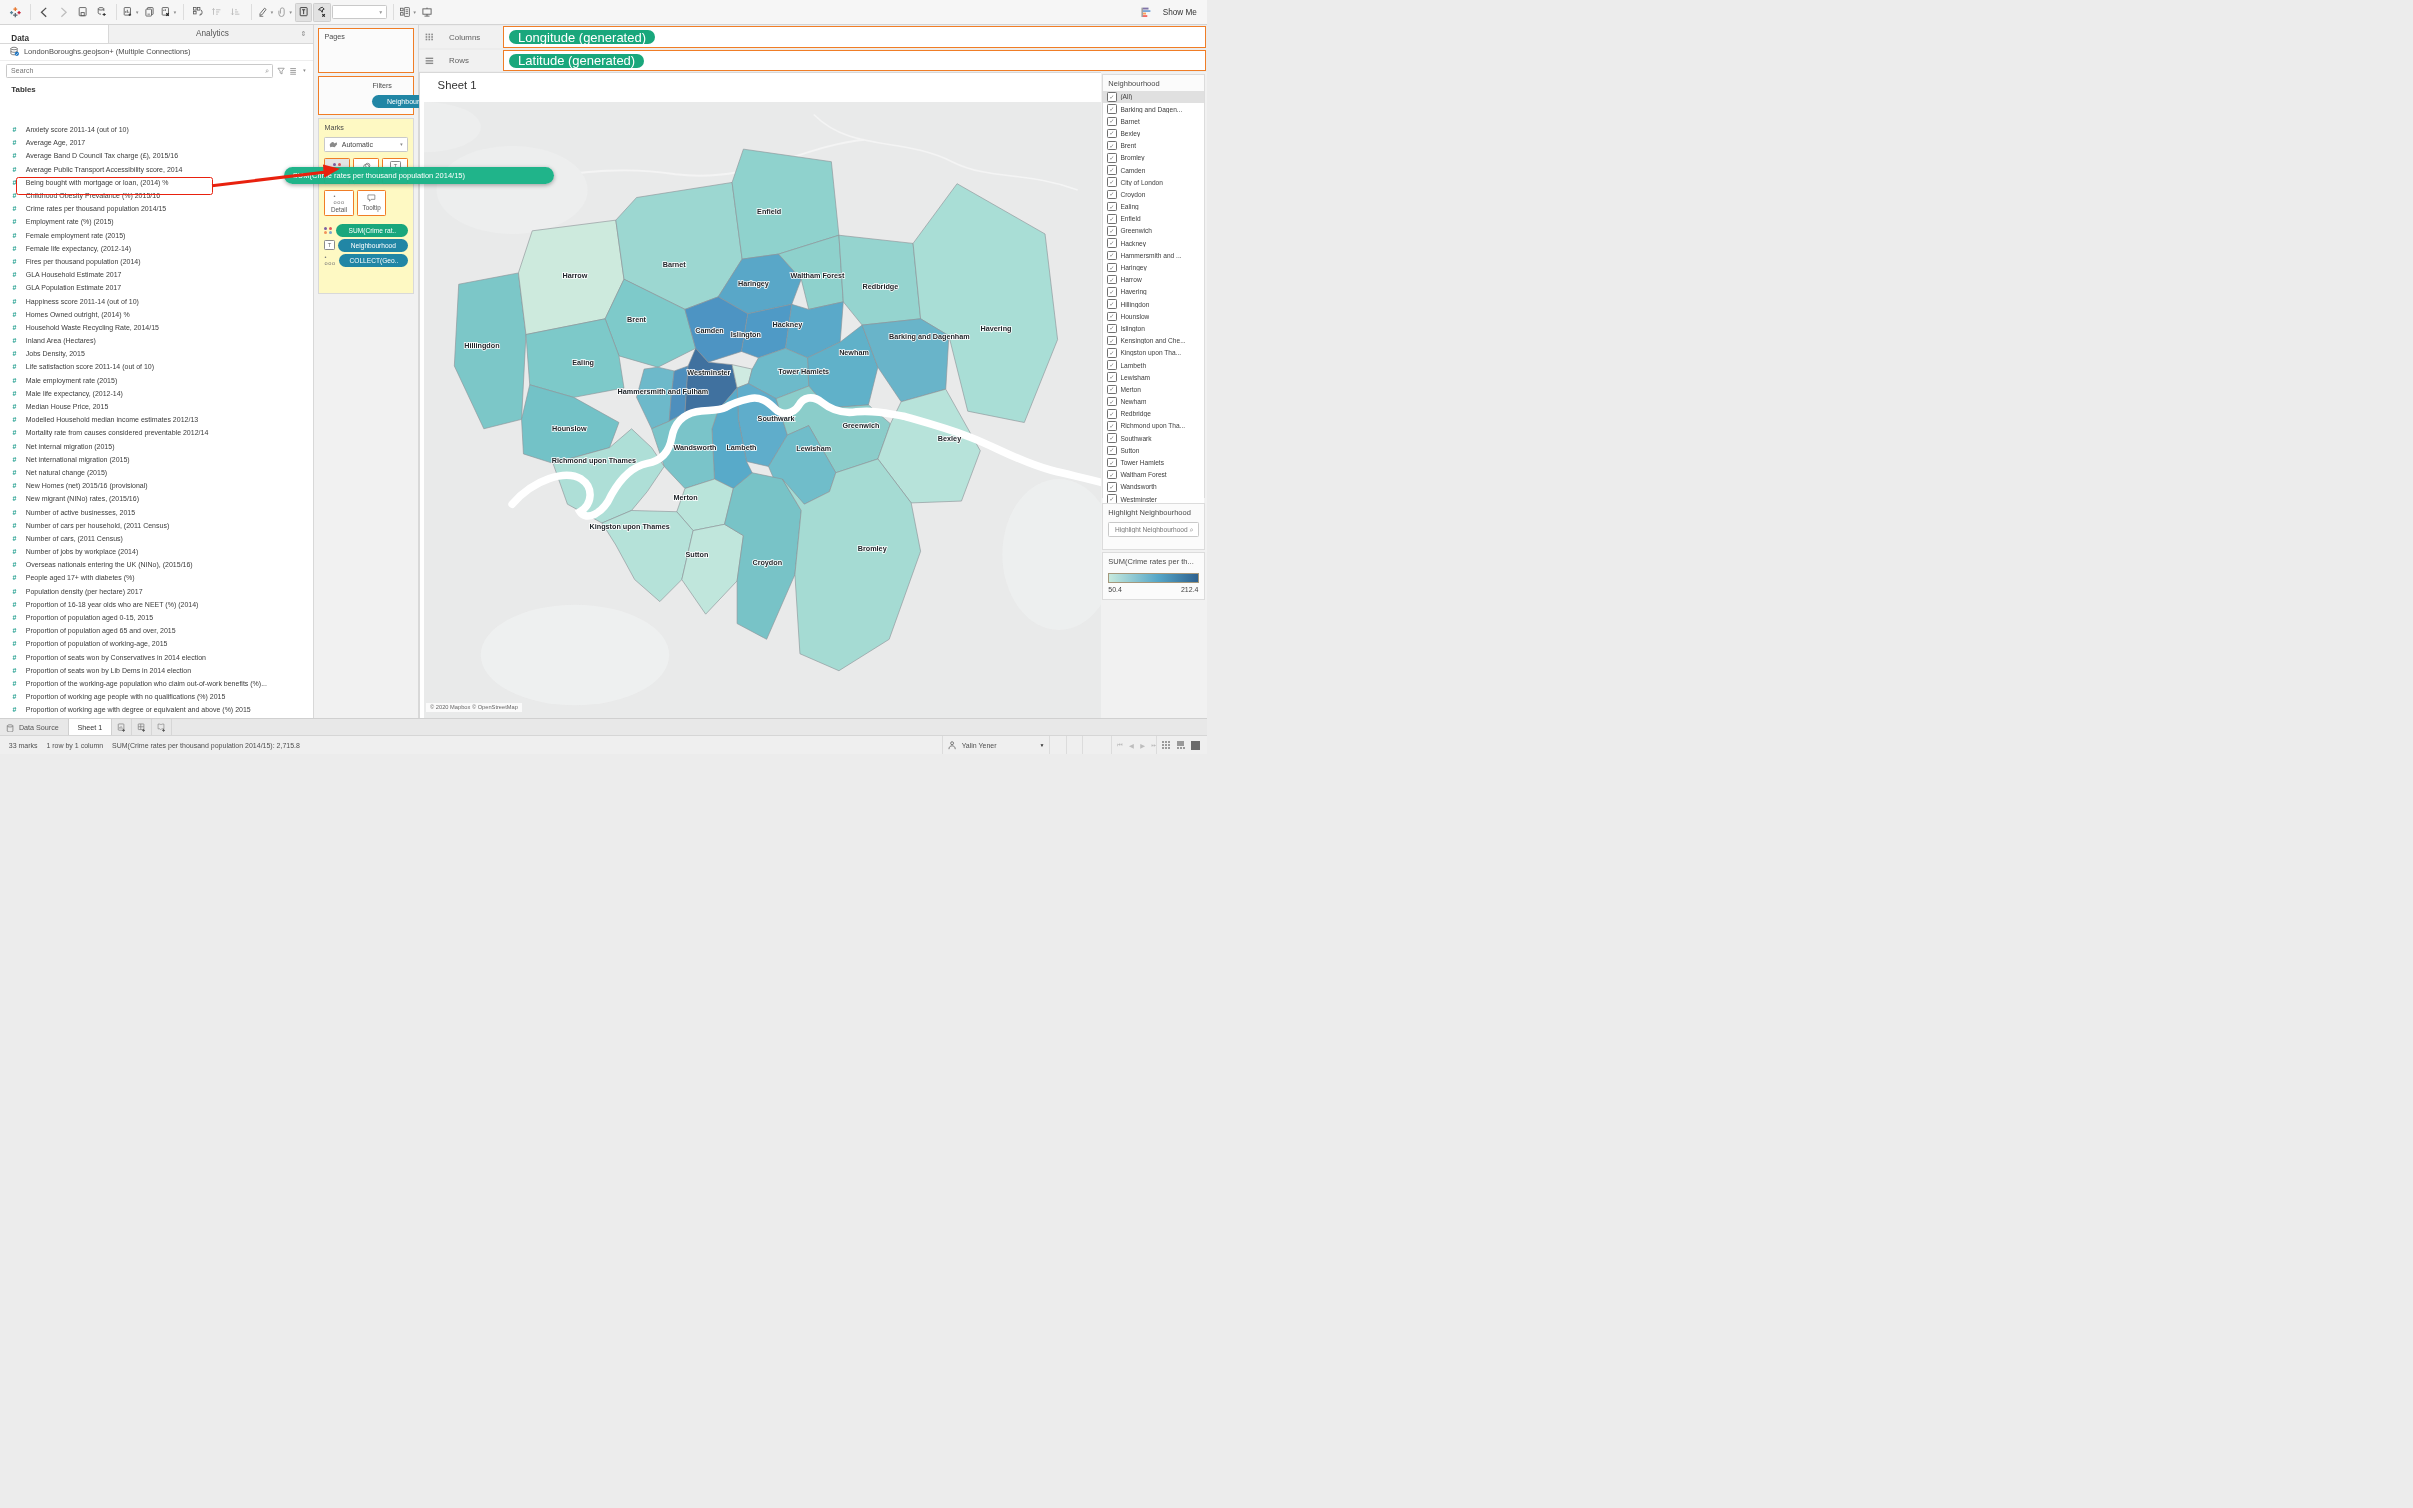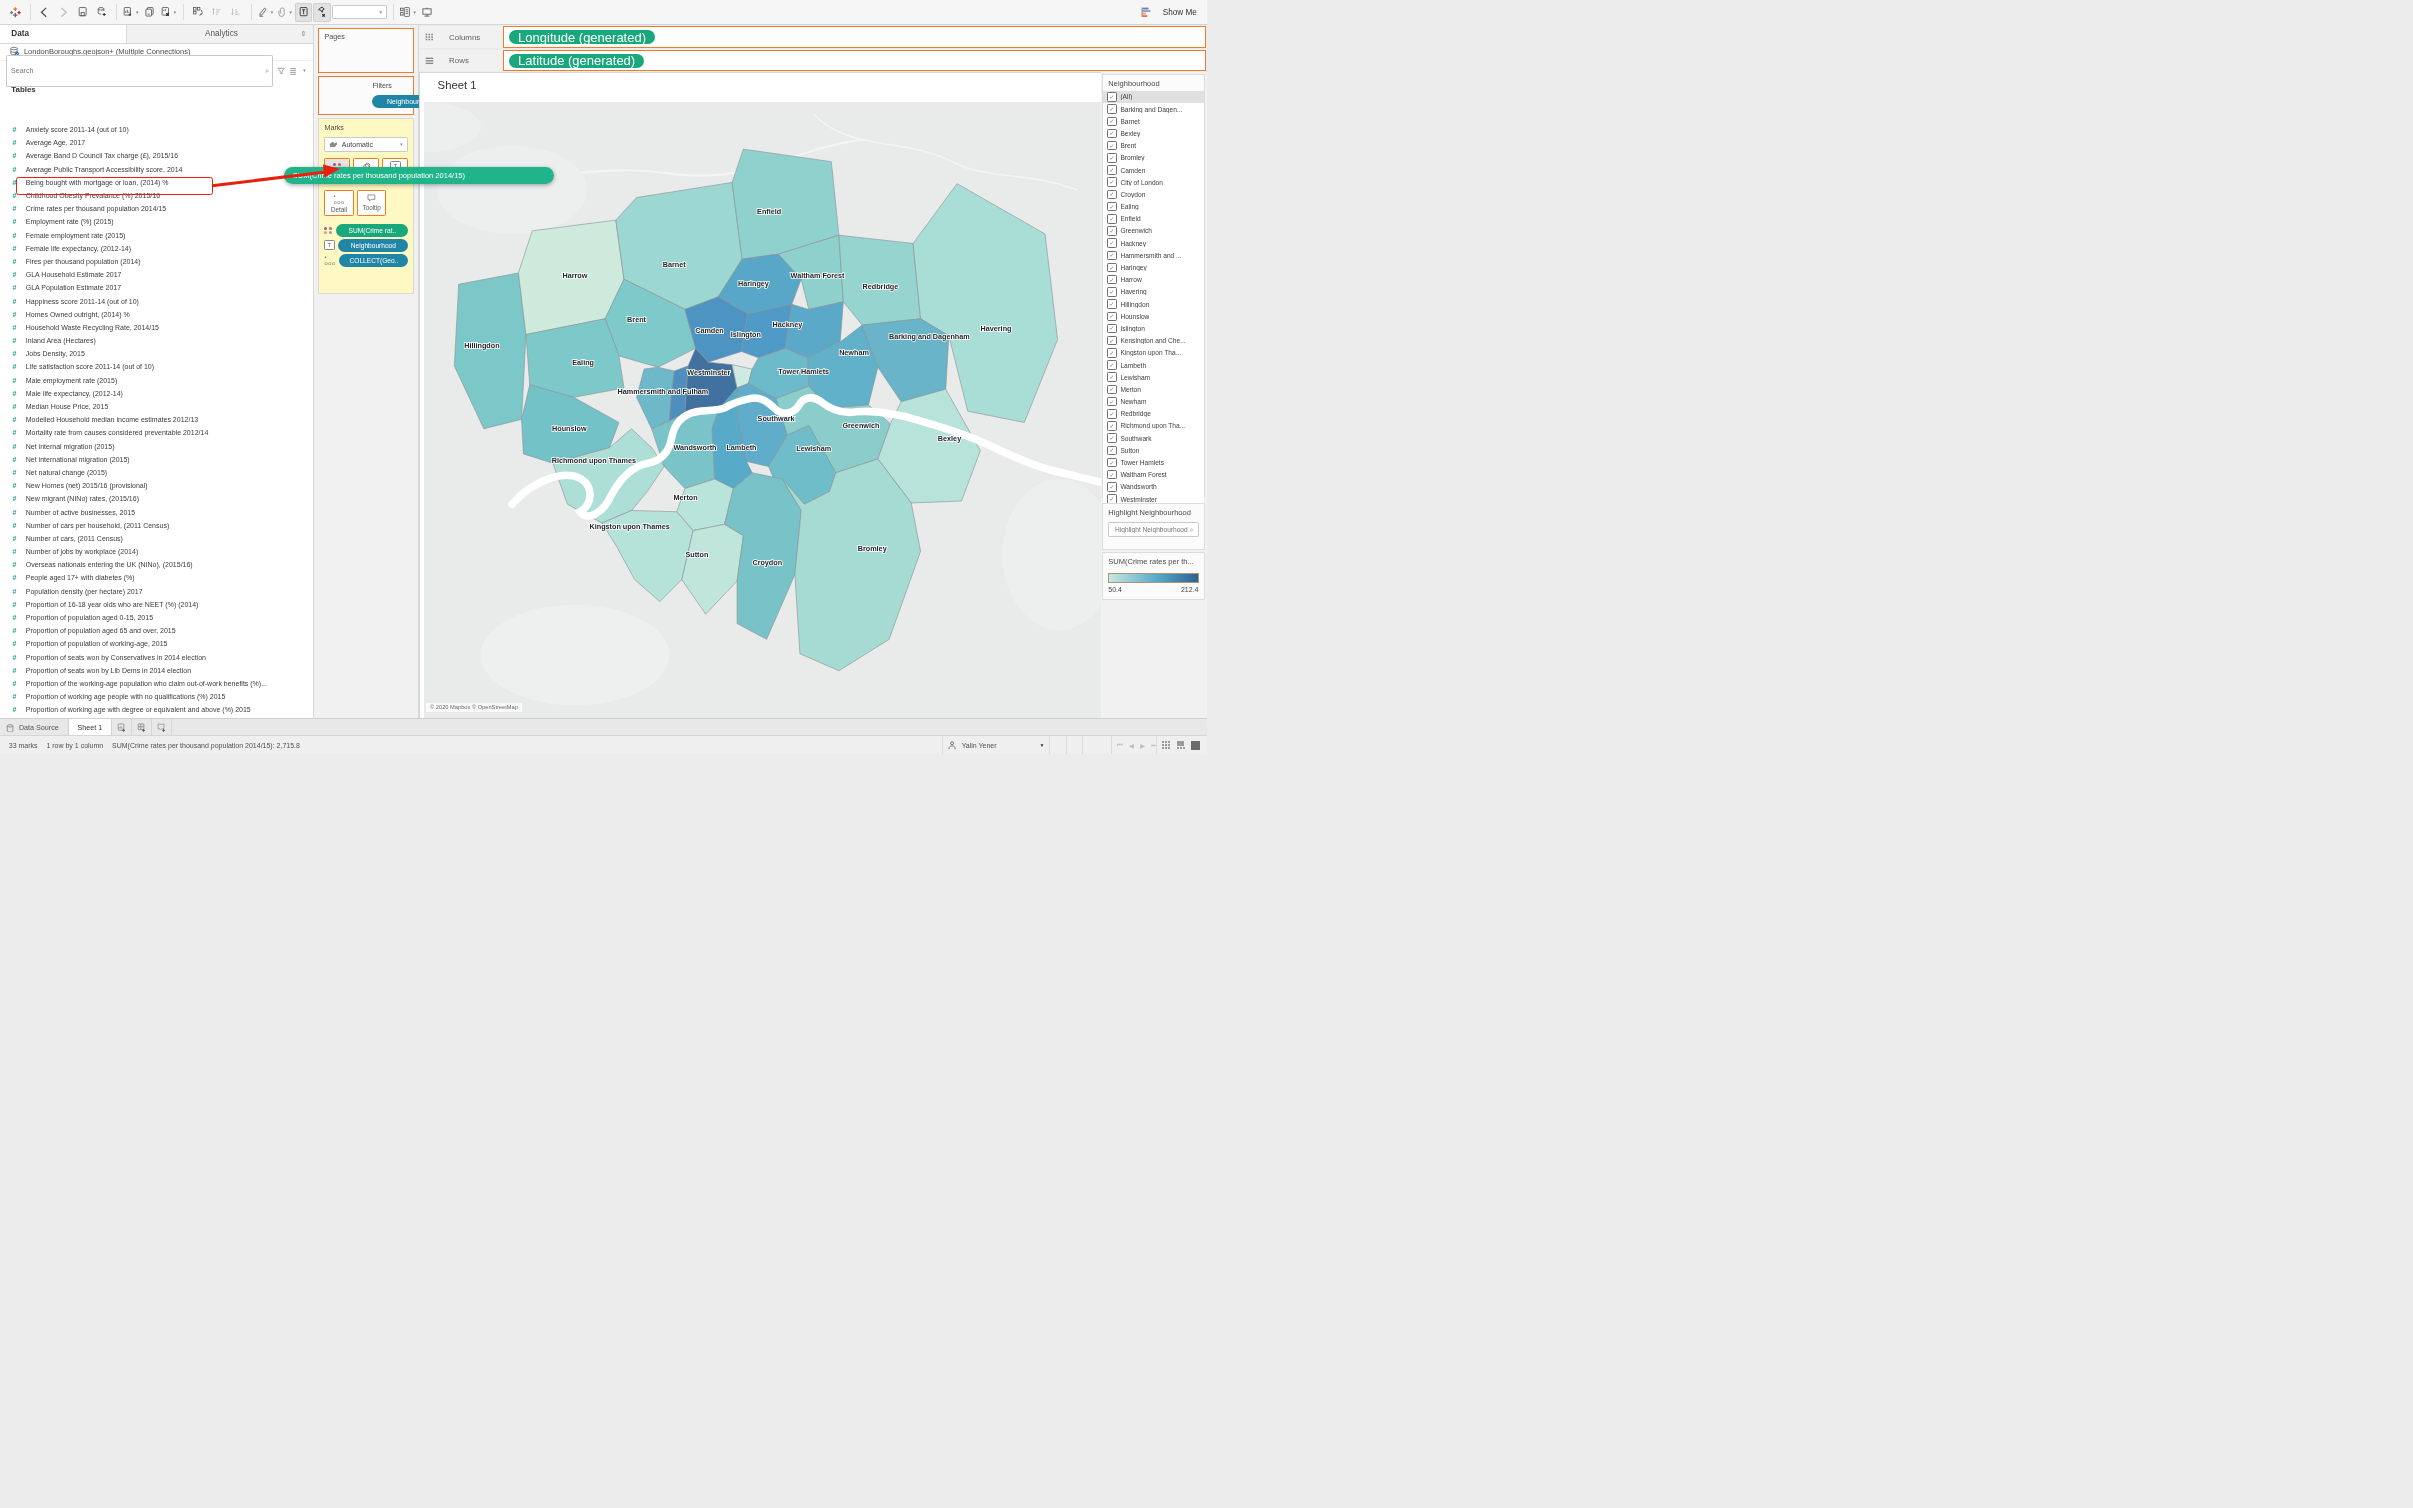--- a/index.html
+++ b/index.html
@@ -22,27 +22,27 @@
   .tcaret{font-size:4.4px;color:#8a8a8a;margin-left:1.3px;}
   .tsep{width:0.6px;height:16.3px;background:#ddd;margin:0 4.4px;}
   .tspacer{flex:1;}
   .fitbox{width:55px;height:14px;background:#fff;border:0.6px solid #c9c9c9;border-radius:1.3px;
     display:flex;align-items:center;justify-content:flex-end;padding:0 3.1px;box-sizing:border-box;color:#9a9a9a;font-size:5px;}
   .showme{display:flex;align-items:center;gap:10px;font-size:8.2px;color:#333;padding-right:3.8px;}
   
   .datapane{position:absolute;left:0;top:25px;width:314px;bottom:35px;background:#fff;border-right:0.6px solid var(--border);box-sizing:border-box;}
   .panetabs{height:17.6px;display:flex;background:#f1f1f1;border-bottom:0.6px solid var(--border);font-size:8.2px;}
   .ptab{display:flex;align-items:center;padding-left:11.3px;box-sizing:border-box;}
-  .ptab.active{width:127px;background:#fff;border-right:0.6px solid var(--border);font-weight:bold;color:#333;}
+  .ptab.active{width:109px;background:#fff;border-right:0.6px solid var(--border);font-weight:bold;color:#333;align-items:flex-end;}
   .ptab.inactive{flex:1;color:#555;padding-left:22px;justify-content:center;}
   .panesort{width:19px;display:flex;align-items:center;justify-content:center;color:#888;font-size:7px;}
   .connrow{height:16.3px;display:flex;align-items:center;gap:4.4px;padding-left:8.8px;border-bottom:0.6px solid #eee;}
   .conntxt{font-size:7.5px;color:#4a4a4a;}
   .searchrow{height:20px;display:flex;align-items:center;padding:0 3.8px 0 6.3px;gap:3.8px;}
-  .searchbox{width:267px;height:32px;border:0.6px solid #c9c9c9;border-radius:1.3px;display:flex;align-items:center;box-sizing:border-box;background:#fff;}
+  .searchbox{width:267px;height:14px;border:0.6px solid #c9c9c9;border-radius:1.3px;display:flex;align-items:center;box-sizing:border-box;background:#fff;}
   .searchbox input{flex:1;border:none;outline:none;font-size:7px;padding:0 3.8px;color:#444;background:transparent;font-family:inherit;}
   .mini-ic{color:#8a8a8a;font-size:7.5px;display:flex;align-items:center;justify-content:center;}
   .tableshdr{padding:3.8px 0 2.5px 11.3px;font-weight:bold;font-size:7.9px;color:#333;}
   .fields{position:absolute;top:98px;bottom:0;left:0;right:0;overflow:hidden;}
   .frow{height:13.2px;display:flex;align-items:center;padding-left:12.6px;cursor:default;}
   .fhash{color:#1f9e8e;width:8.8px;font-weight:bold;font-size:7px;}
   .ftxt{margin-left:4.4px;font-size:7px;color:#3b3b3b;white-space:nowrap;}
   
   .midpanel{position:absolute;left:314px;top:25px;width:105px;bottom:35px;background:var(--panel);border-right:0.6px solid var(--border);box-sizing:border-box;}
   .card{position:absolute;left:4.4px;width:96px;background:#fbfbfb;border:0.6px solid #d9d9d9;box-sizing:border-box;}

